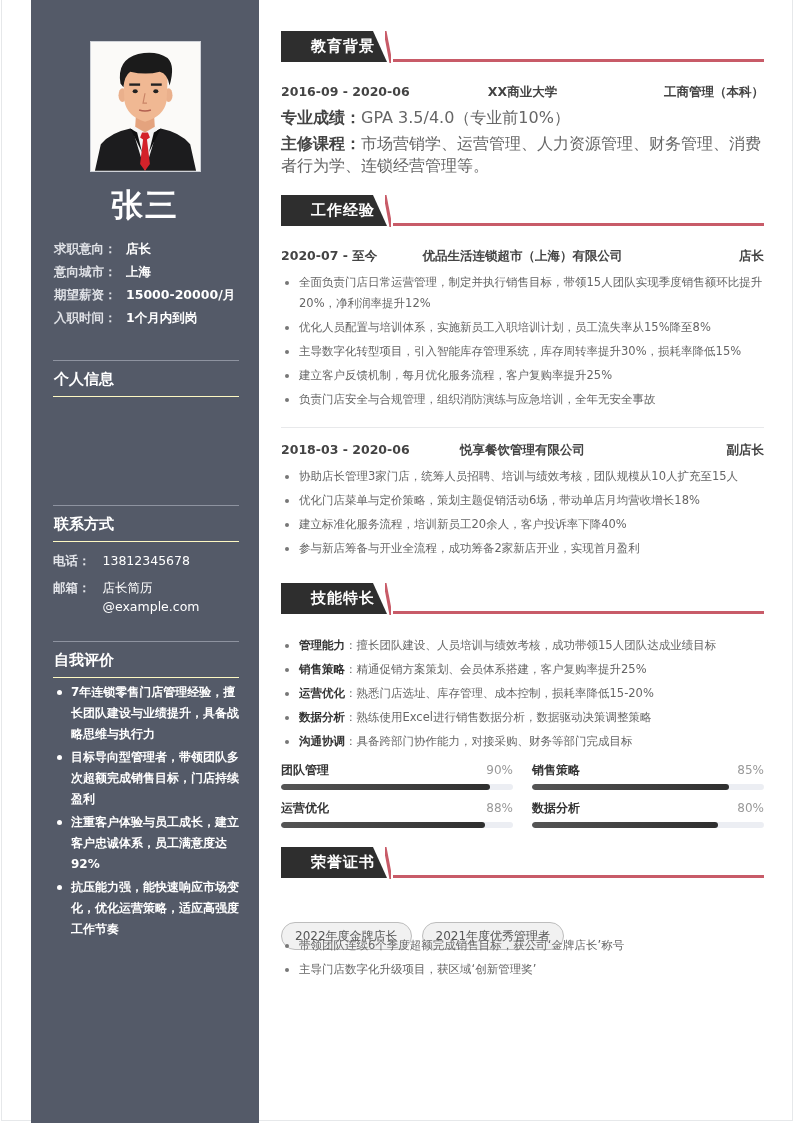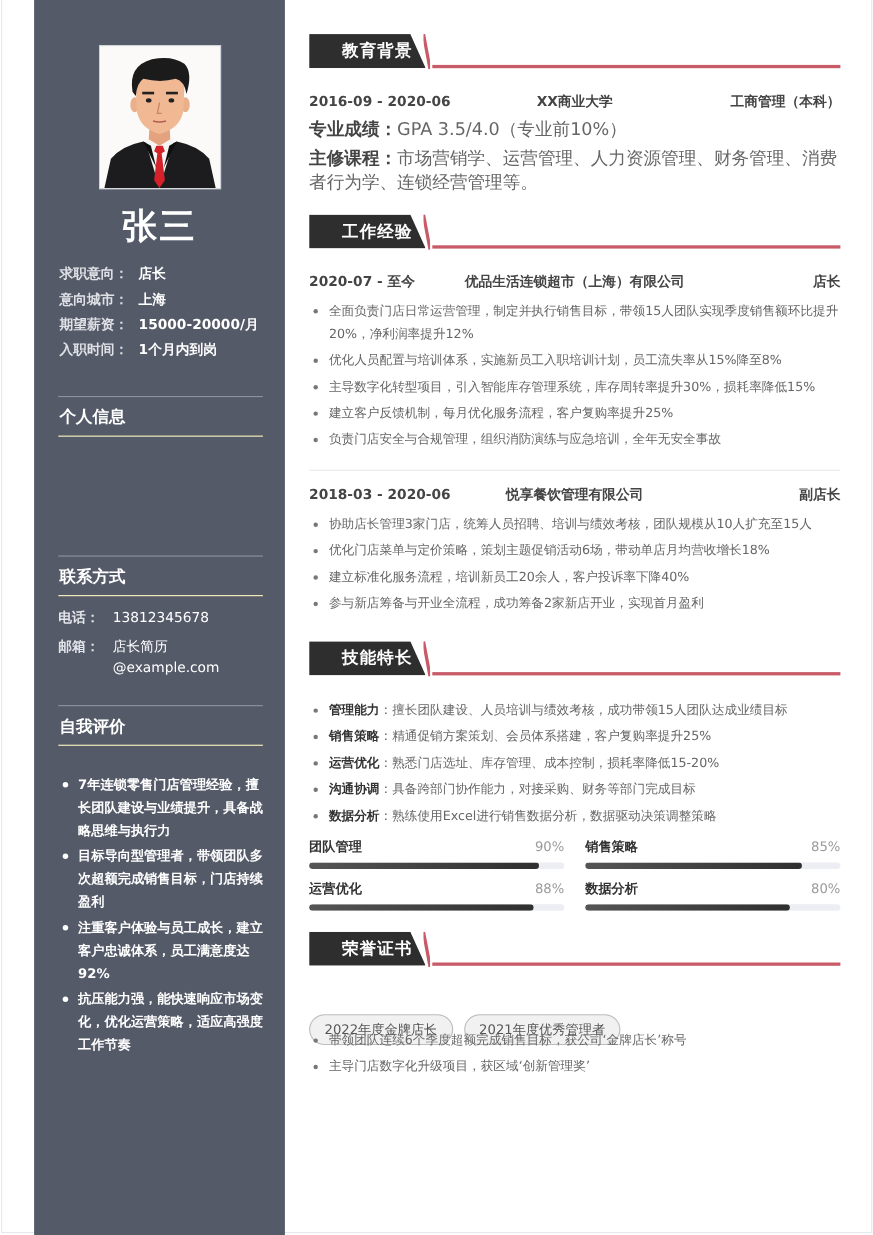--- a/index.html
+++ b/index.html
@@ -12,21 +12,21 @@
   .name { position: absolute; left: 0; top: 184px; width: 228px; text-align: center; font-size: 32px; font-weight: bold; letter-spacing: 2px; color: #fff; }
   .intent { position: absolute; left: 23px; top: 238px; width: 190px; }
   .intent-row { display: flex; height: 23px; align-items: center; font-size: 12.5px; font-weight: bold; }
   .intent-row .k { color: #dfe1e6; width: 72px; }
   .intent-row .v { color: #fff; }
   .side-section { position: absolute; left: 22px; width: 186px; }
   .side-title { border-top: 1px solid #8e93a0; border-bottom: 1px solid #fef9c3; height: 37px; line-height: 36px; font-size: 15px; font-weight: bold; color: #fff; padding-left: 1px; }
   .kv-row { display: flex; font-size: 12.5px; margin-top: 9px; line-height: 19px; }
   .kv-row .k { font-weight: bold; color: #e3e5ea; white-space: nowrap; }
   .kv-row .v { color: #fff; padding-left: 12px; }
-  .self-list { list-style: none; margin-top: 25px; }
+  .self-list { list-style: none; margin-top: 4px; }
   .self-list li { position: relative; padding-left: 18px; font-size: 12px; line-height: 21px; color: #fff; font-weight: bold; margin-bottom: 2px; }
   .self-list li::before { content: ""; position: absolute; left: 4px; top: 8px; width: 5px; height: 5px; border-radius: 50%; background: #fff; }
 
   .main { position: absolute; left: 281px; top: 0; width: 483px; }
   .sec-head { position: absolute; left: 0; width: 483px; height: 32px; }
   .sec-tag { position: absolute; left: 0; top: 0; height: 31px; width: 106px; background: #2e2e2e; clip-path: polygon(0 0, 92px 0, 106px 31px, 0 31px); }
   .sec-tag span { position: absolute; left: 30px; top: 0; line-height: 31px; font-size: 15px; font-weight: bold; color: #fff; letter-spacing: 1px; }
   .sec-slash { position: absolute; left: 104px; top: 0; width: 6px; height: 32px; }
   .sec-line { position: absolute; left: 112px; top: 28px; right: 0; height: 3px; background: #c85b68; }
 
@@ -209,22 +209,22 @@
       </div>
     <svg class="sec-slash" viewBox="0 0 6 32" preserveAspectRatio="none">
         <line x1="0" y1="0" x2="6" y2="32" stroke="#c85b68" stroke-width="3"></line>
       </svg>
     <div class="sec-line"></div>
   </div>
   <ul class="blist" style="top:635px;">
     <li><b>管理能力</b><span>：擅长团队建设、人员培训与绩效考核，成功带领15人团队达成业绩目标</span></li>
     <li><b>销售策略</b><span>：精通促销方案策划、会员体系搭建，客户复购率提升25%</span></li>
     <li><b>运营优化</b><span>：熟悉门店选址、库存管理、成本控制，损耗率降低15-20%</span></li>
+    <li><b>数据分析</b><span>：熟练使用Excel进行销售数据分析，数据驱动决策调整策略</span></li>
     <li><b>沟通协调</b><span>：具备跨部门协作能力，对接采购、财务等部门完成目标</span></li>
-    <li><b>数据分析</b><span>：熟练使用Excel进行销售数据分析，数据驱动决策调整策略</span></li>
   </ul>
 
   <div class="bar-grid" style="top:762px;">
     <div class="bar-item" style="left:0;top:0;">
       <div class="bar-label">
           <span class="n">团队管理</span>
           <span class="p">90%</span>
         </div>
       <div class="bar-track">
           <div class="bar-fill" style="width: 90%;"></div>

